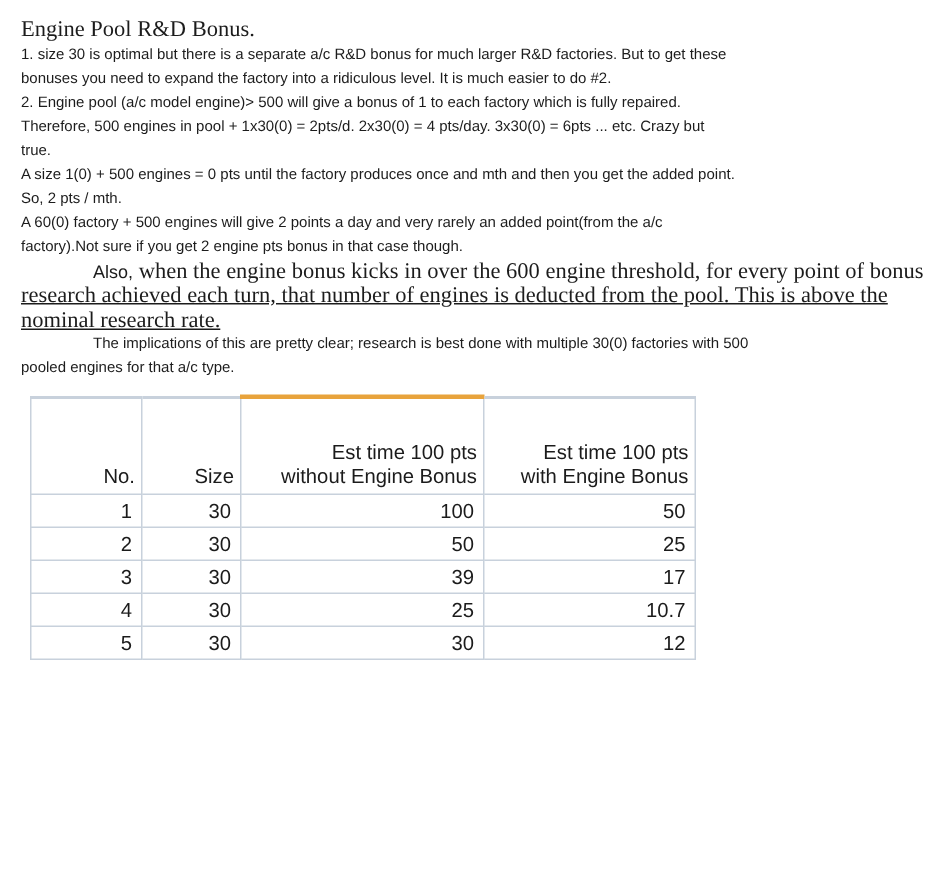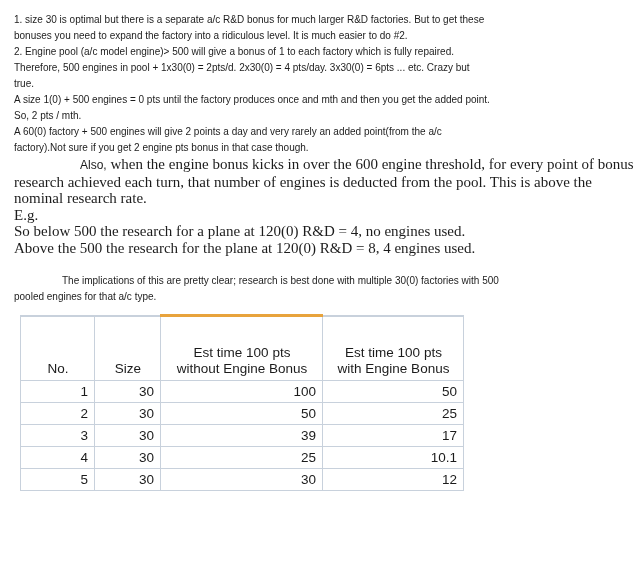--- a/index.html
+++ b/index.html
@@ -29,46 +29,45 @@
     line-height: 16px;
     white-space: pre;
     margin: 0;
   }
   .indent-first {
     text-indent: 48px;
   }
   .block {
     display: block;
     text-indent: 0;
+    text-decoration: underline;
   }
   .sans-lead {
     font-family: "Liberation Sans", "DejaVu Sans", sans-serif;
     font-size: 12px;
-    margin-left: 18px;
   }
   .gap-before-implications {
-    margin-top: 17px;
   }
   
   table.engine-table {
     border-collapse: collapse;
     table-layout: fixed;
     margin: 9px 0 0 6px;
     font-family: "Liberation Sans", "DejaVu Sans", sans-serif;
     font-size: 13.5px;
     color: #1b1b1b;
   }
   table.engine-table th,
   table.engine-table td {
     border: 1px solid #c8d1dc;
     overflow: hidden;
   }
   table.engine-table th {
     font-weight: normal;
-    text-align: center;
+    text-align: right;
     vertical-align: bottom;
     height: 58px;
     padding: 2px 4px 3px 5px;
     line-height: 16px;
     white-space: pre-line;
     border-top: 2px solid #c8d1dc;
   }
   table.engine-table th.accent-top {
     border-top: 3px solid #e8a33c;
   }
@@ -81,38 +80,36 @@
   .col-no   { width: 74px; }
   .col-size { width: 66px; }
   .col-wo   { width: 162px; }
   .col-w    { width: 141px; }
 </style>
 </head>
 <body>
 
 <div class="doc">
 
+  <p class="serif">Engine Pool R&amp;D Bonus.</p>
 
 
   <p class="sans">1. size 30 is optimal but there is a separate a/c R&amp;D bonus for much larger R&amp;D factories. But to get these
 bonuses you need to expand the factory into a ridiculous level. It is much easier to do #2.
 2. Engine pool (a/c model engine)&gt; 500 will give a bonus of 1 to each factory which is fully repaired.
 Therefore, 500 engines in pool + 1x30(0) = 2pts/d. 2x30(0) = 4 pts/day. 3x30(0) = 6pts ... etc. Crazy but
 true.
 A size 1(0) + 500 engines = 0 pts until the factory produces once and mth and then you get the added point.
 So, 2 pts / mth.
 A 60(0) factory + 500 engines will give 2 points a day and very rarely an added point(from the a/c
 factory).Not sure if you get 2 engine pts bonus in that case though.</p>
 
   <p class="serif indent-first"><span class="sans-lead">Also,</span><span> when the engine bonus kicks in over the 600 engine threshold, for every point of bonus</span><span class="block">research achieved each turn, that number of engines is deducted from the pool. This is above the
 nominal research rate.</span></p>
 
-  <p class="serif">E.g.
-So below 500 the research for a plane at 120(0) R&amp;D = 4, no engines used.
-Above the 500 the research for the plane at 120(0) R&amp;D = 8, 4 engines used.</p>
 
   <p class="sans indent-first gap-before-implications">The implications of this are pretty clear; research is best done with multiple 30(0) factories with 500
 pooled engines for that a/c type.</p>
 
   <table class="engine-table">
     <colgroup>
       <col class="col-no">
       <col class="col-size">
       <col class="col-wo">
       <col class="col-w">
@@ -143,21 +140,21 @@
       <tr>
         <td>3</td>
         <td>30</td>
         <td>39</td>
         <td>17</td>
       </tr>
       <tr>
         <td>4</td>
         <td>30</td>
         <td>25</td>
-        <td>10.1</td>
+        <td>10.7</td>
       </tr>
       <tr>
         <td>5</td>
         <td>30</td>
         <td>30</td>
         <td>12</td>
       </tr>
     </tbody>
   </table>
 

